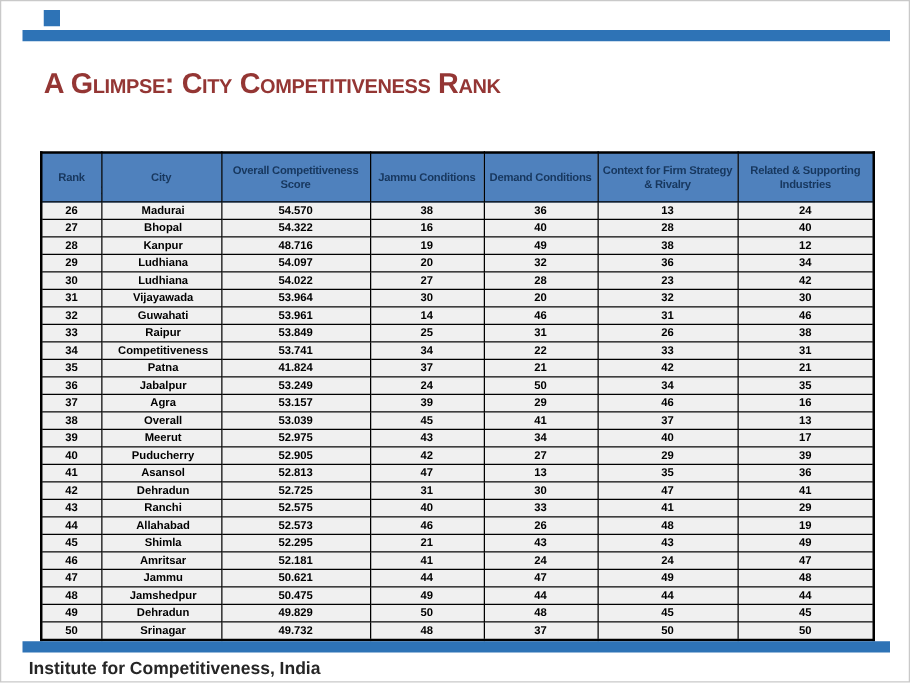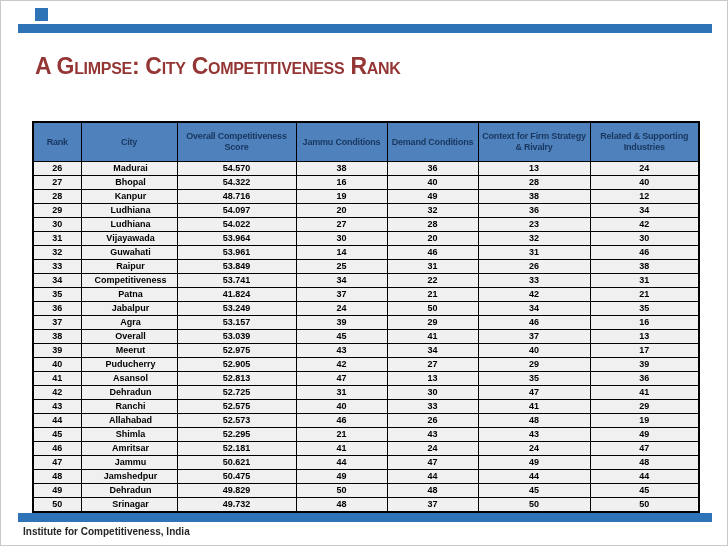--- a/index.html
+++ b/index.html
@@ -77,21 +77,21 @@
     overflow: hidden;
   }
   .rank-table td.city { text-align: center; padding-left: 5px; }
   .bottom-bar {
     position: absolute; left: 17px; top: 512px;
     width: 694px; height: 9px;
     background: var(--accent-bar, #2E73B6);
   }
   .footer-text {
     position: absolute; left: 22px; top: 525px;
-    font-size: 10px;
+    font-size: 14px;
     font-weight: bold;
     color: #262626;
   }
 </style>
 </head>
 <body style="--accent-bar: #2E73B6; --table-header-bg: #4F81BD; --table-header-text: #17375E; --title-text: #943634; --cell-bg: #F0F0F0;">
 
 <div class="slide">
 
   <div class="accent-square"></div>

